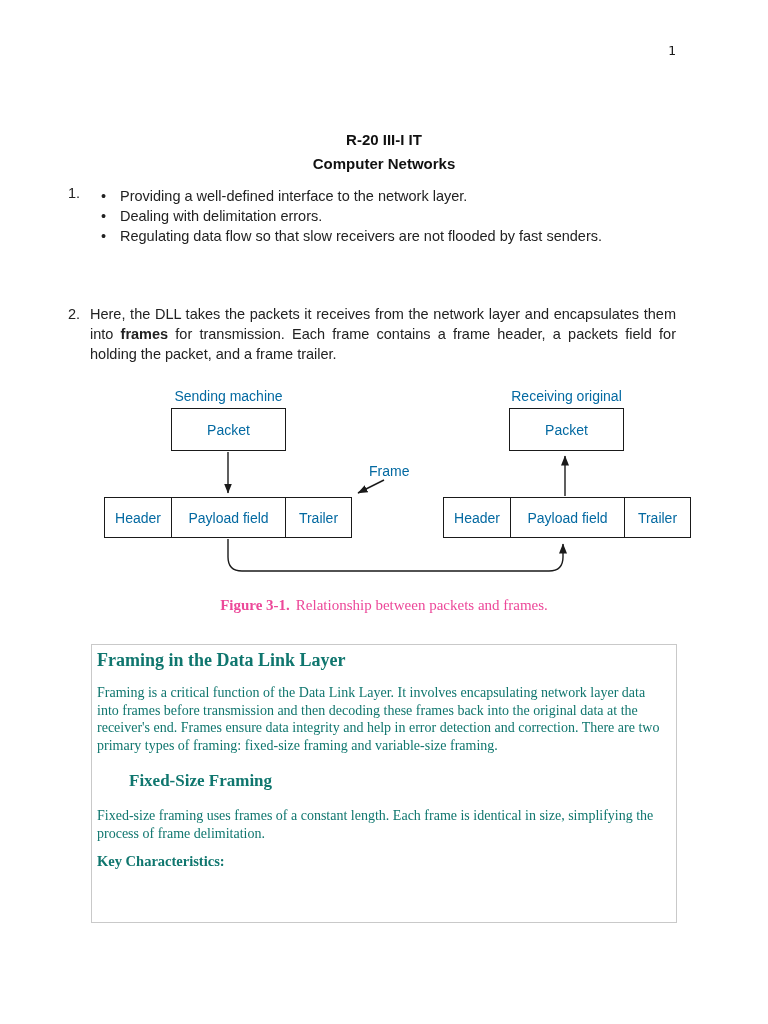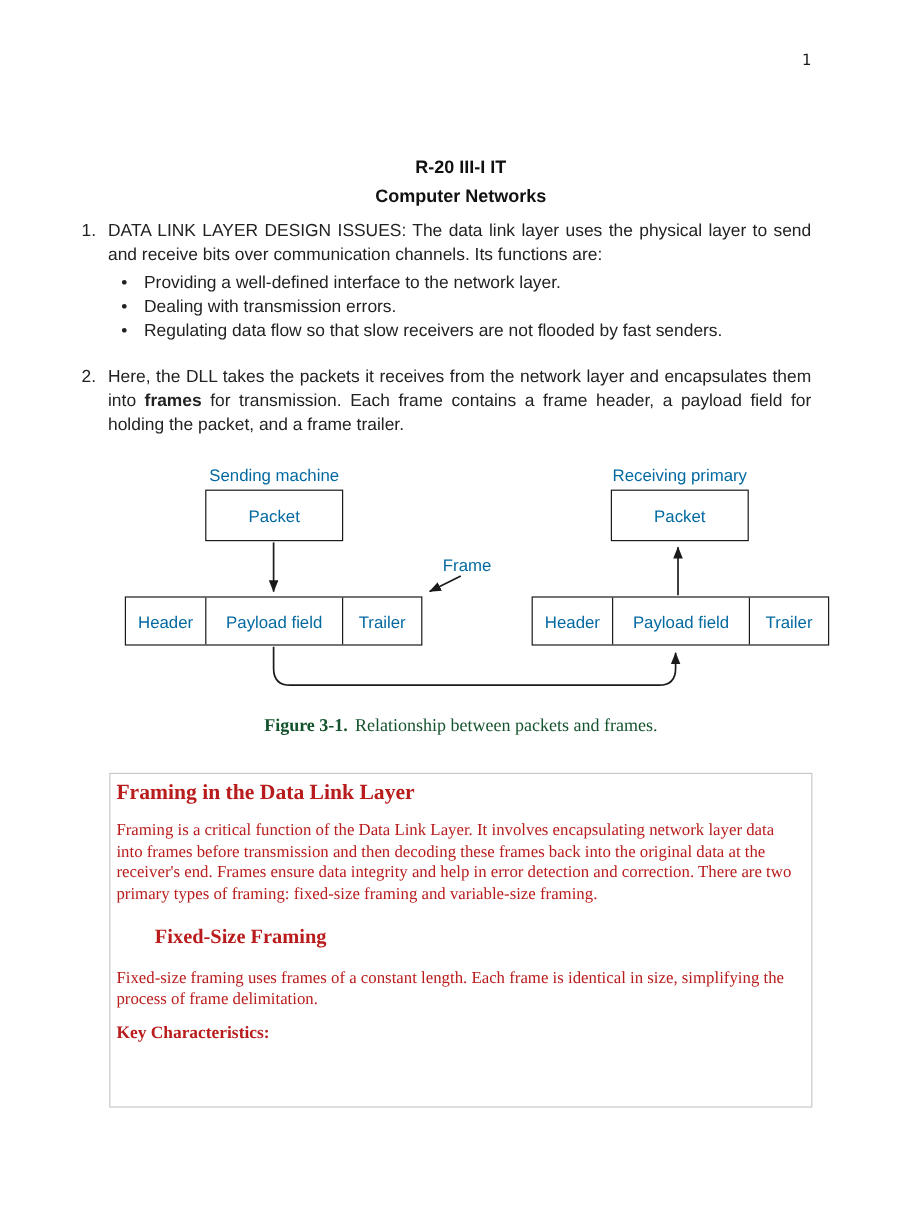--- a/index.html
+++ b/index.html
@@ -48,29 +48,29 @@
   .frame-row.right { left:443px; }
   .cell { display:flex; align-items:center; justify-content:center; box-sizing:border-box; white-space:nowrap; }
   .cell.c1 { width:66px; flex:none; }
   .cell.c2 { flex:1; border-left:1.5px solid #1a1a1a; border-right:1.5px solid #1a1a1a; }
   .cell.c3 { width:65px; flex:none; }
   .diagram svg { position:absolute; left:0; top:0; }
 
   
   .figure-caption {
     position:absolute; top:597px; left:0; width:768px; text-align:center;
-    font-family:"Liberation Serif", serif; font-size:15px; color:#14532d;
+    font-family:"Liberation Serif", serif; font-size:15px; color:#ec4899;
   }
   .figure-caption .cap-label { font-weight:bold; margin-right:6px; }
 
   
   .framing-box {
     position:absolute; left:91px; top:644px; width:586px; height:279px; box-sizing:border-box;
     border:1px solid #c9c9c9; background:#fff; padding:4px 8px 0 5px;
-    font-family:"Liberation Serif", serif; color:#b91c1c;
+    font-family:"Liberation Serif", serif; color:#0f766e;
   }
   .fb-title { font-size:18px; font-weight:bold; line-height:21px; margin-top:1px; }
   .fb-intro { font-size:14px; line-height:17.5px; margin-top:13px; }
   .fb-fixed { font-size:17px; font-weight:bold; line-height:20px; margin-top:17px;margin-left:32px; }
   .fb-label { font-size:14.5px; font-weight:bold; line-height:17px; }
   .fb-overview-label { margin-top:19px; }
   .fb-overview-text { font-size:14px; line-height:17.5px; margin-top:16px; }
   .fb-key-label { margin-top:11px; }
 </style>
 </head>
@@ -81,46 +81,45 @@
   <div class="page-number">1</div>
 
   <div class="doc-header">
     <div>R-20 III-I IT</div>
     <div>Computer Networks</div>
   </div>
 
   <div class="item item-1">
     <span class="item-num">1.</span>
     <div class="item-body">
-      <div>DATA LINK LAYER DESIGN ISSUES: The data link layer uses the physical layer to send and receive bits over communication channels. Its functions are:</div>
       <div class="bullet-list">
         <div class="b-row">
           <span class="bullet">•</span>
           <span class="b-text">Providing a well-defined interface to the network layer.</span>
         </div>
         <div class="b-row">
           <span class="bullet">•</span>
-          <span class="b-text">Dealing with transmission errors.</span>
+          <span class="b-text">Dealing with delimitation errors.</span>
         </div>
         <div class="b-row">
           <span class="bullet">•</span>
           <span class="b-text">Regulating data flow so that slow receivers are not flooded by fast senders.</span>
         </div>
       </div>
     </div>
   </div>
 
   <div class="item item-2">
     <span class="item-num">2.</span>
-    <div class="item-body"><span>Here, the DLL takes the packets it receives from the network layer and encapsulates them into </span><span class="bold">frames</span><span> for transmission. Each frame contains a frame header, a payload field for holding the packet, and a frame trailer.</span></div>
+    <div class="item-body"><span>Here, the DLL takes the packets it receives from the network layer and encapsulates them into </span><span class="bold">frames</span><span> for transmission. Each frame contains a frame header, a packets field for holding the packet, and a frame trailer.</span></div>
   </div>
 
   <div class="diagram">
     <div class="m-label left">Sending machine</div>
-    <div class="m-label right">Receiving primary</div>
+    <div class="m-label right">Receiving original</div>
 
     <div class="packet-box left">
       <span>Packet</span>
     </div>
     <div class="packet-box right">
       <span>Packet</span>
     </div>
 
     <div class="frame-label">Frame</div>
 

